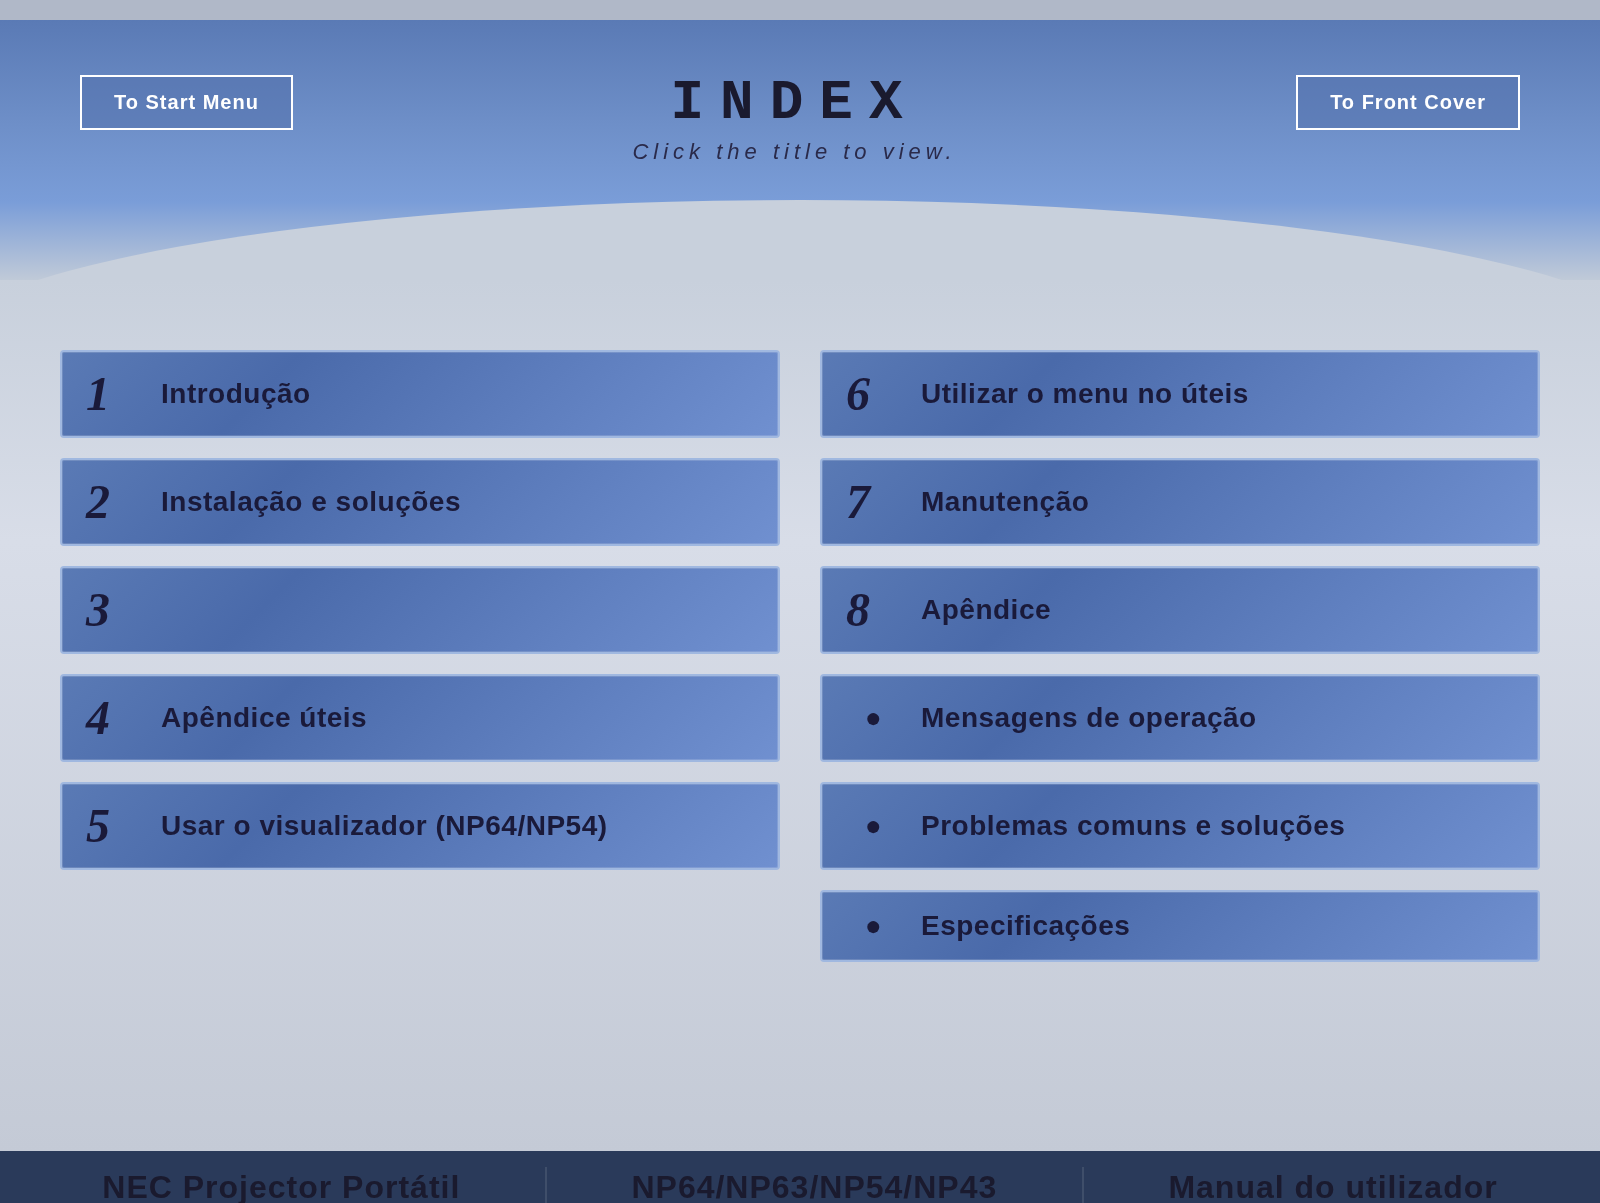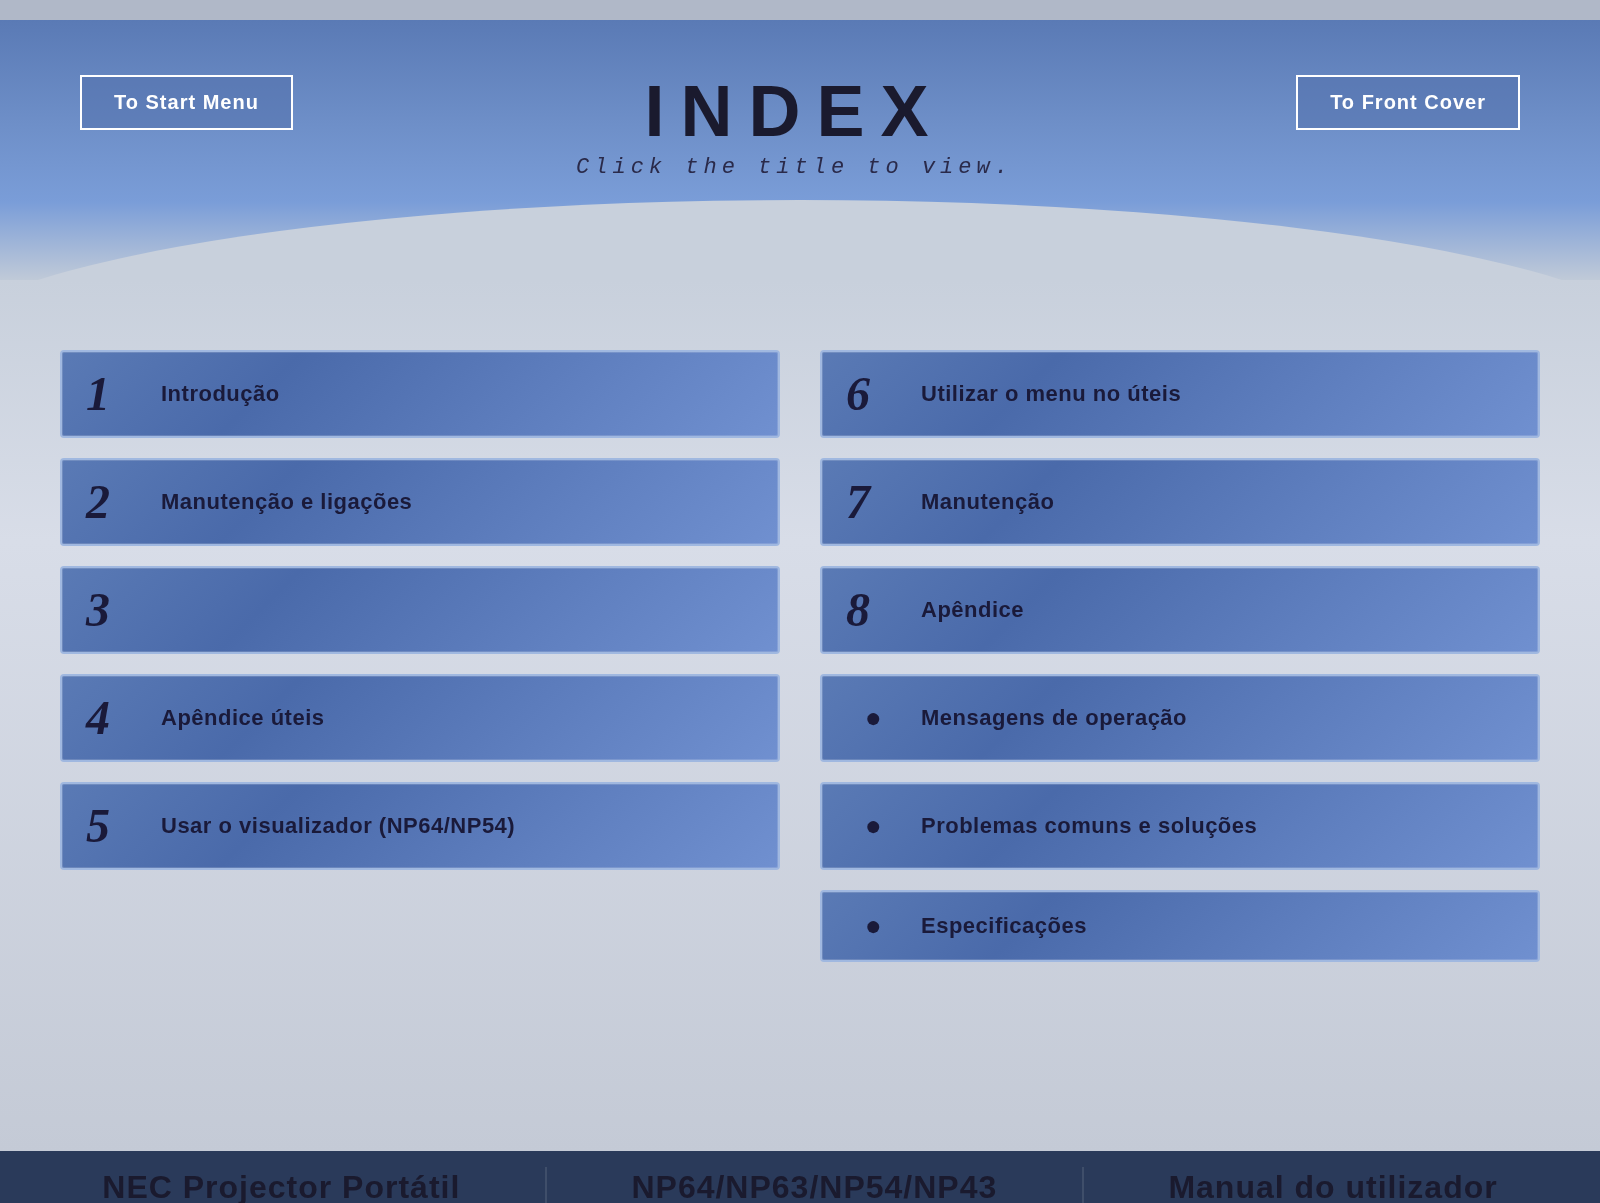--- a/index.html
+++ b/index.html
@@ -63,35 +63,34 @@
       text-align: center;
       letter-spacing: 1px;
     }
 
     .header-title-block {
       text-align: center;
       flex: 1;
     }
 
     .header-title {
-      font-size: 72px;
+      font-size: 56px;
       font-weight: 900;
       color: #1a1a2e;
       letter-spacing: 16px;
       line-height: 1;
-      font-family: Liberation Sans, sans-serif;
+      font-family: Liberation Mono, monospace;
     }
 
     .header-subtitle {
       font-size: 22px;
       color: #2a2a4a;
       letter-spacing: 5px;
       margin-top: 8px;
       font-style: italic;
-      font-family: Liberation Mono, monospace;
     }
 
     
     .main-content {
       flex: 1;
       background: linear-gradient(180deg, #c8d0dc 0%, #d8dde8 30%, #c4cad6 100%);
       padding: 60px 60px 20px 60px;
       display: flex;
       flex-direction: column;
       justify-content: flex-start;
@@ -130,21 +129,21 @@
     .menu-bullet {
       font-size: 28px;
       color: #1a1a3a;
       margin-right: 20px;
       min-width: 55px;
       text-align: center;
       line-height: 1;
     }
 
     .menu-label {
-      font-size: 22px;
+      font-size: 28px;
       font-weight: bold;
       color: #1a1a3a;
       letter-spacing: 0.5px;
     }
 
     
     .footer {
       background: #2a3a5a;
       height: 72px;
       display: flex;
@@ -190,21 +189,21 @@
     <div class="menu-item">
           <span class="menu-number">1</span>
           <span class="menu-label">Introdução</span>
         </div>
         <div class="menu-item">
           <span class="menu-number">6</span>
           <span class="menu-label">Utilizar o menu no úteis</span>
         </div>
         <div class="menu-item">
           <span class="menu-number">2</span>
-          <span class="menu-label">Manutenção e ligações</span>
+          <span class="menu-label">Instalação e soluções</span>
         </div>
         <div class="menu-item">
           <span class="menu-number">7</span>
           <span class="menu-label">Manutenção</span>
         </div>
         <div class="menu-item">
           <span class="menu-number">3</span>
         </div>
         <div class="menu-item">
           <span class="menu-number">8</span>

